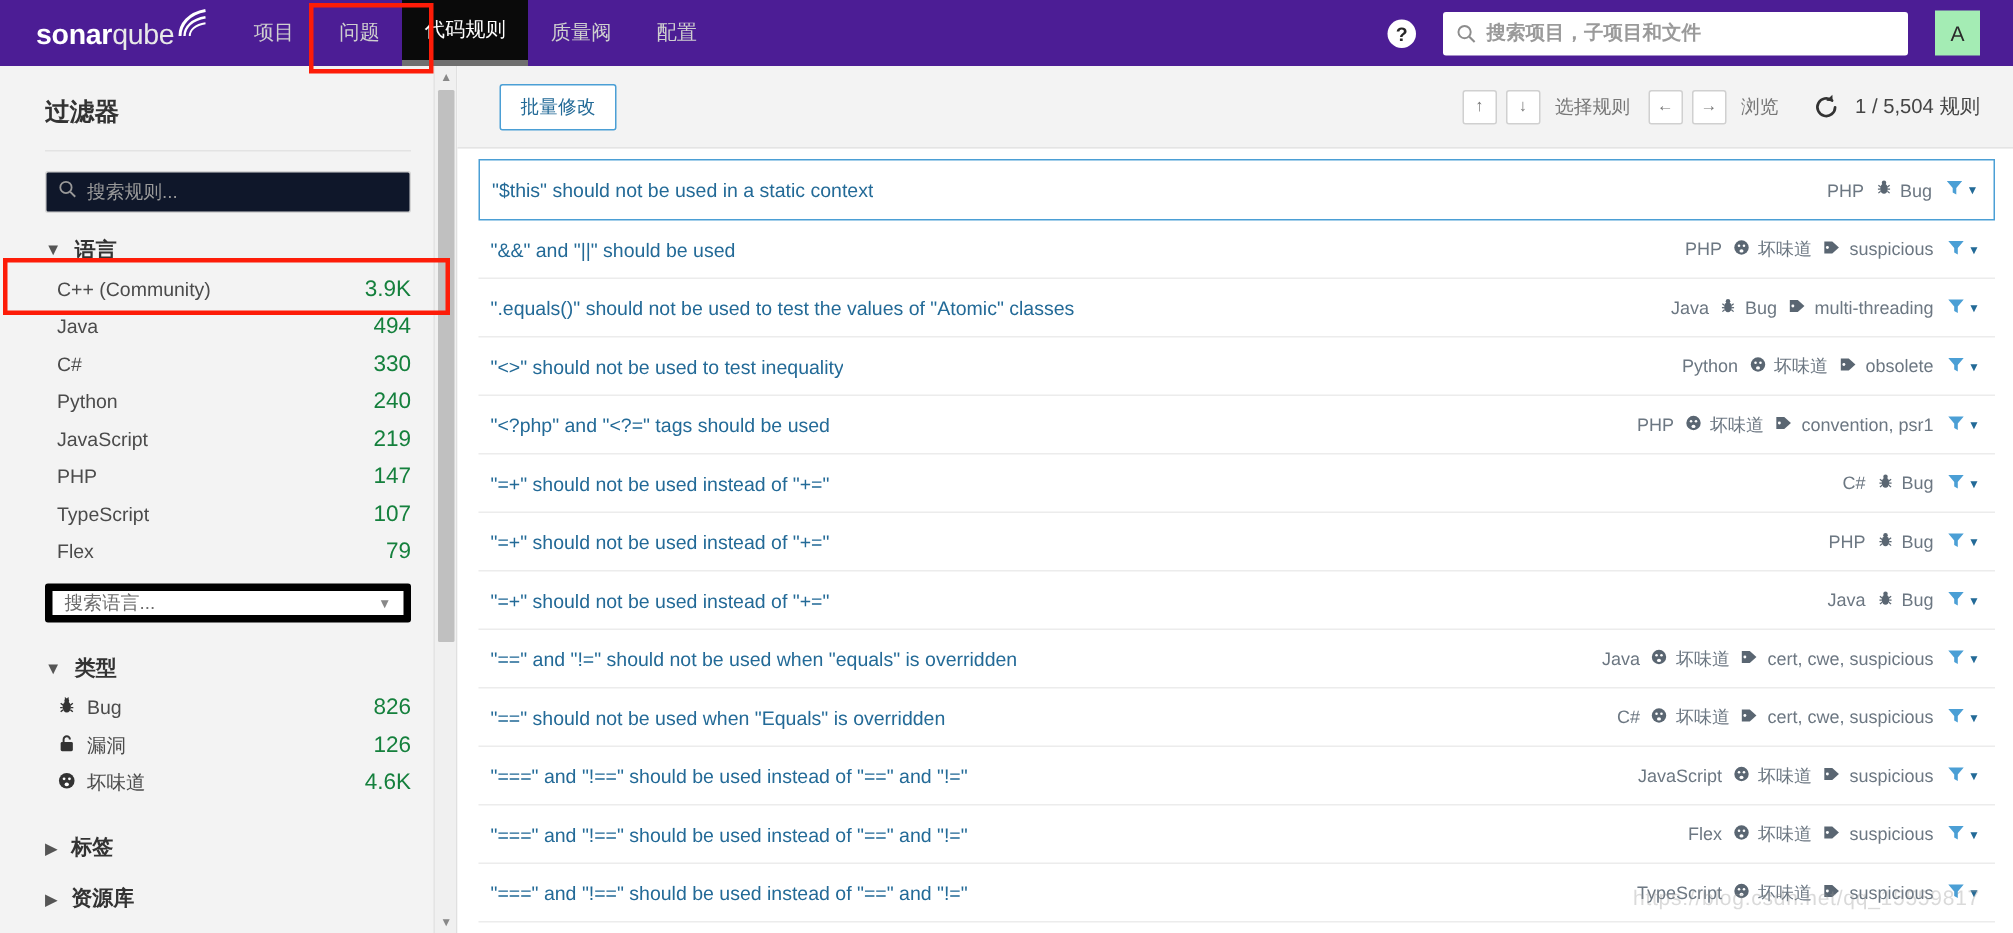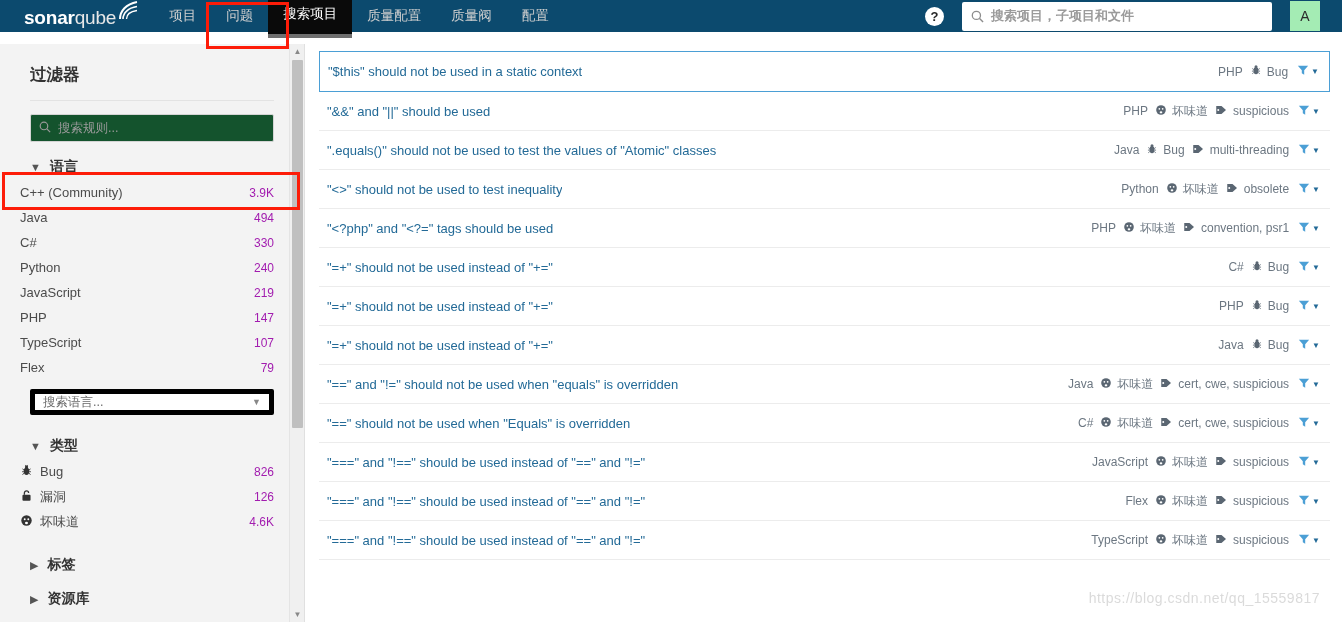--- a/index.html
+++ b/index.html
@@ -5,22 +5,22 @@
   * { box-sizing: border-box; margin: 0; padding: 0; }
   html, body {
     width: 1342px; height: 622px;
     font-family: "Liberation Sans", "DejaVu Sans", sans-serif;
     background: #ffffff; overflow: hidden;
   }
   body { position: relative; }
 
   
   .topnav {
-    position: absolute; top: 0; left: 0; width: 1342px; height: 32px;
-    background: #0c4a6e; display: flex; align-items: center;
+    position: absolute; top: 0; left: 0; width: 1342px; height: 44px;
+    background: #4c1d95; display: flex; align-items: center;
   }
   .brand {
     display: flex; align-items: baseline; margin-left: 24px; margin-right: 14px;
     font-size: 19px; letter-spacing: -0.2px; color: #ffffff; user-select: none;
   }
   .brand .b1 { font-weight: bold; }
   .brand .b2 { font-weight: normal; color: #e8e8e8; }
   .brand .wave { margin-left: 2px; position: relative; top: -3px; }
 
   .navtabs { display: flex; align-items: flex-end; height: 44px; }
@@ -61,38 +61,38 @@
   
   .sidebar {
     position: absolute; left: 0; top: 0; width: 305px; height: 578px;
     background: #f3f3f3; border-right: 1px solid #e0e0e0; overflow: hidden;
   }
   .sb-title {
     margin: 20px 0 0 30px; font-size: 16.5px; color: #333; font-weight: bold;
   }
   .sb-rule { margin: 14px 30px 0 30px; height: 1px; background: #e3e3e3; }
   .sb-search {
-    margin: 13px 30px 0 30px; height: 28px; background: #14532d;
+    margin: 13px 30px 0 30px; height: 28px; background: #0f172a;
     border: 1px solid #d4d4d4; border-radius: 2px;
     display: flex; align-items: center; padding: 0 8px; cursor: text;
   }
   .sb-search .ph { font-size: 12.5px; color: #9a9a9a; margin-left: 7px; }
 
   .facet-head {
     display: flex; align-items: center; margin: 16px 0 4px 30px;
     font-size: 14px; color: #333; font-weight: bold; cursor: pointer;
   }
   .facet-head .chev { margin-right: 9px; font-size: 11px; color: #555; }
 
   .facet-item {
     display: flex; align-items: center; height: 25px;
-    padding: 0 30px 0 20px; font-size: 13px; color: #4b4b4b; cursor: pointer;
+    padding: 0 30px 0 38px; font-size: 13px; color: #4b4b4b; cursor: pointer;
   }
   .facet-item .fname { display: flex; align-items: center; gap: 7px; }
-  .facet-item .fcount { margin-left: auto; color: #a21caf; font-size: 12px; }
+  .facet-item .fcount { margin-left: auto; color: #15803d; font-size: 15px; }
 
   .lang-select {
     margin: 9px 30px 0 30px; height: 26px; background: #fff;
     border: 5px solid #000000; border-radius: 2px;
     display: flex; align-items: center; padding: 0 8px; cursor: pointer;
   }
   .lang-select .ph { font-size: 12.5px; color: #6b6b6b; }
   .lang-select .caret { margin-left: auto; color: #888; font-size: 9px; }
 
   
@@ -192,22 +192,21 @@
         <path d="M2 18 C2 10 8 3 19 1" stroke="#ffffff" stroke-width="2" fill="none"></path>
         <path d="M5 18 C5 12 10 7 19 5.5" stroke="#ffffff" stroke-width="1.6" fill="none"></path>
         <path d="M8.5 18 C8.5 14 12 10.5 19 9.5" stroke="#ffffff" stroke-width="1.3" fill="none"></path>
       </svg>
     </span>
   </div>
 
   <div class="navtabs">
     <div class="navtab">项目</div>
     <div class="navtab">问题</div>
-    <div class="navtab active">搜索项目</div>
-    <div class="navtab">质量配置</div>
+    <div class="navtab active">代码规则</div>
     <div class="navtab">质量阀</div>
     <div class="navtab">配置</div>
   </div>
 
   <div class="nav-right">
     <div class="help-icon">?</div>
     <div class="searchbox">
       <span class="mag">
         <svg width="13" height="13" viewBox="0 0 14 14">
           <circle cx="5.8" cy="5.8" r="4.4" stroke="#8d8d8d" stroke-width="1.4" fill="none"></circle>
@@ -344,20 +343,41 @@
 
     <div class="sb-scroll">
       <div class="arrow up">▲</div>
       <div class="thumb"></div>
       <div class="arrow dn">▼</div>
     </div>
   </div>
 
   <div class="main">
 
+    <div class="main-toolbar">
+      <button class="bulk-btn">批量修改</button>
+
+      <div class="tb-right">
+        <div class="sq-btn">↑</div>
+        <div class="sq-btn">↓</div>
+        <span class="tb-label">选择规则</span>
+
+        <div class="sq-btn">←</div>
+        <div class="sq-btn">→</div>
+        <span class="tb-label">浏览</span>
+
+        <span class="reload-ic">
+          <svg width="19" height="19" viewBox="0 0 20 20">
+            <path d="M16.2 10 a6.2 6.2 0 1 1 -2.1 -4.7" stroke="#333" stroke-width="1.9" fill="none" stroke-linecap="round"></path>
+            <path d="M14.3 1.2 L14.5 5.8 L10 5.4 Z" fill="#333"></path>
+          </svg>
+        </span>
+        <span class="count-lbl">1 / 5,504 规则</span>
+      </div>
+    </div>
 
     <div class="rules-list">
 
       <div class="rule-row first">
         <span class="rule-name">"$this" should not be used in a static context</span>
         <span class="rule-meta">
           <span class="meta-lang">PHP</span>
           <span class="meta-type">
             <span><svg width="12" height="12" viewBox="0 0 16 16">
                   <ellipse cx="8" cy="9" rx="3.4" ry="4.6" fill="#5a6672"></ellipse>

